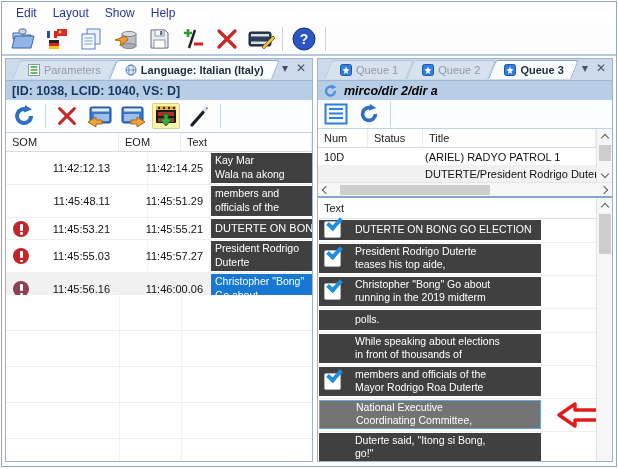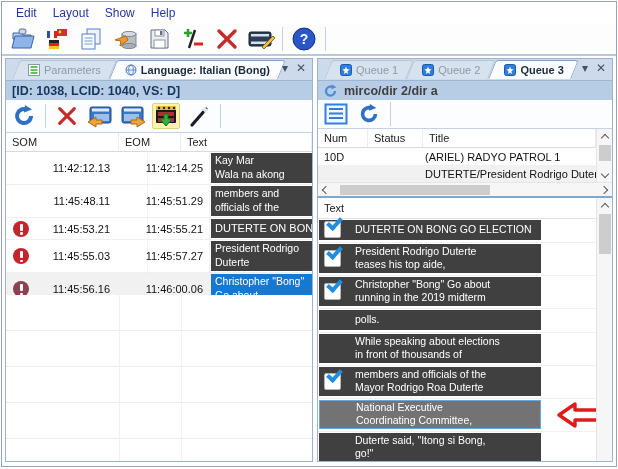--- a/index.html
+++ b/index.html
@@ -28,21 +28,21 @@
   .tab::before { content:""; position:absolute; inset:0; transform:skewX(-22deg); background:#d7e2ef; border:1px solid #b6c6d9; border-bottom:none; border-radius:3px 3px 0 0; }
   .tab.active { color:#1c2b3a; font-weight:bold; }
   .tab.active::before { background:#fafcff; border-color:#8aa4c4; }
   .tab > * { position:relative; z-index:1; }
   .tab-controls { position:absolute; right:6px; top:2px; display:flex; gap:8px; align-items:center; font-size:12px; color:#41536b; }
   .tab-controls span { cursor:default; line-height:14px; }
 
   
   .phdr { height:20px; background:#b7cde6; border-top:1px solid #9cb6d4; display:flex; align-items:center; padding-left:6px; gap:6px; }
   .phdr .ptitle { font-size:12.5px; font-weight:bold; color:#16365c; }
-  .panel.right .phdr .ptitle { color:#404040; }
+  .panel.right .phdr .ptitle { color:#000000;font-style:italic; }
 
   
   .ptb { display:flex; align-items:center; gap:5px; padding:2px 4px; border-bottom:1px solid #c4d2e2; background:#fcfdfe; }
   .panel.left .ptb { height:33px; }
   .panel.right .ptb { height:29px; }
   .ptb .tbtn { width:28px; height:26px; }
   .ptb .tbtn.hl { background:#faf3ae; border:1px solid #ddd089; border-radius:2px; }
 
   
   .thead { display:flex; height:19px; border-bottom:1px solid #dadada; background:#fff; font-size:11px; color:#222; align-items:center; }
@@ -228,21 +228,21 @@
           <span>Parameters</span>
         </div>
         <div class="tab active">
           <span>
               <svg width="12" height="12" viewBox="0 0 12 12">
                 <circle cx="6" cy="6" r="5" fill="#eaf1fa" stroke="#4a78c0"></circle>
                 <ellipse cx="6" cy="6" rx="2.3" ry="5" fill="none" stroke="#4a78c0" stroke-width="0.8"></ellipse>
                 <path d="M1 6 h10" stroke="#4a78c0" stroke-width="0.8"></path>
               </svg>
             </span>
-          <span>Language: Italian (Bong)</span>
+          <span>Language: Italian (Italy)</span>
         </div>
         <div class="tab-controls">
           <span>▾</span>
           <span>✕</span>
         </div>
       </div>
 
       <div class="phdr">
         <span class="ptitle">[ID: 1038, LCID: 1040, VS: D]</span>
       </div>

